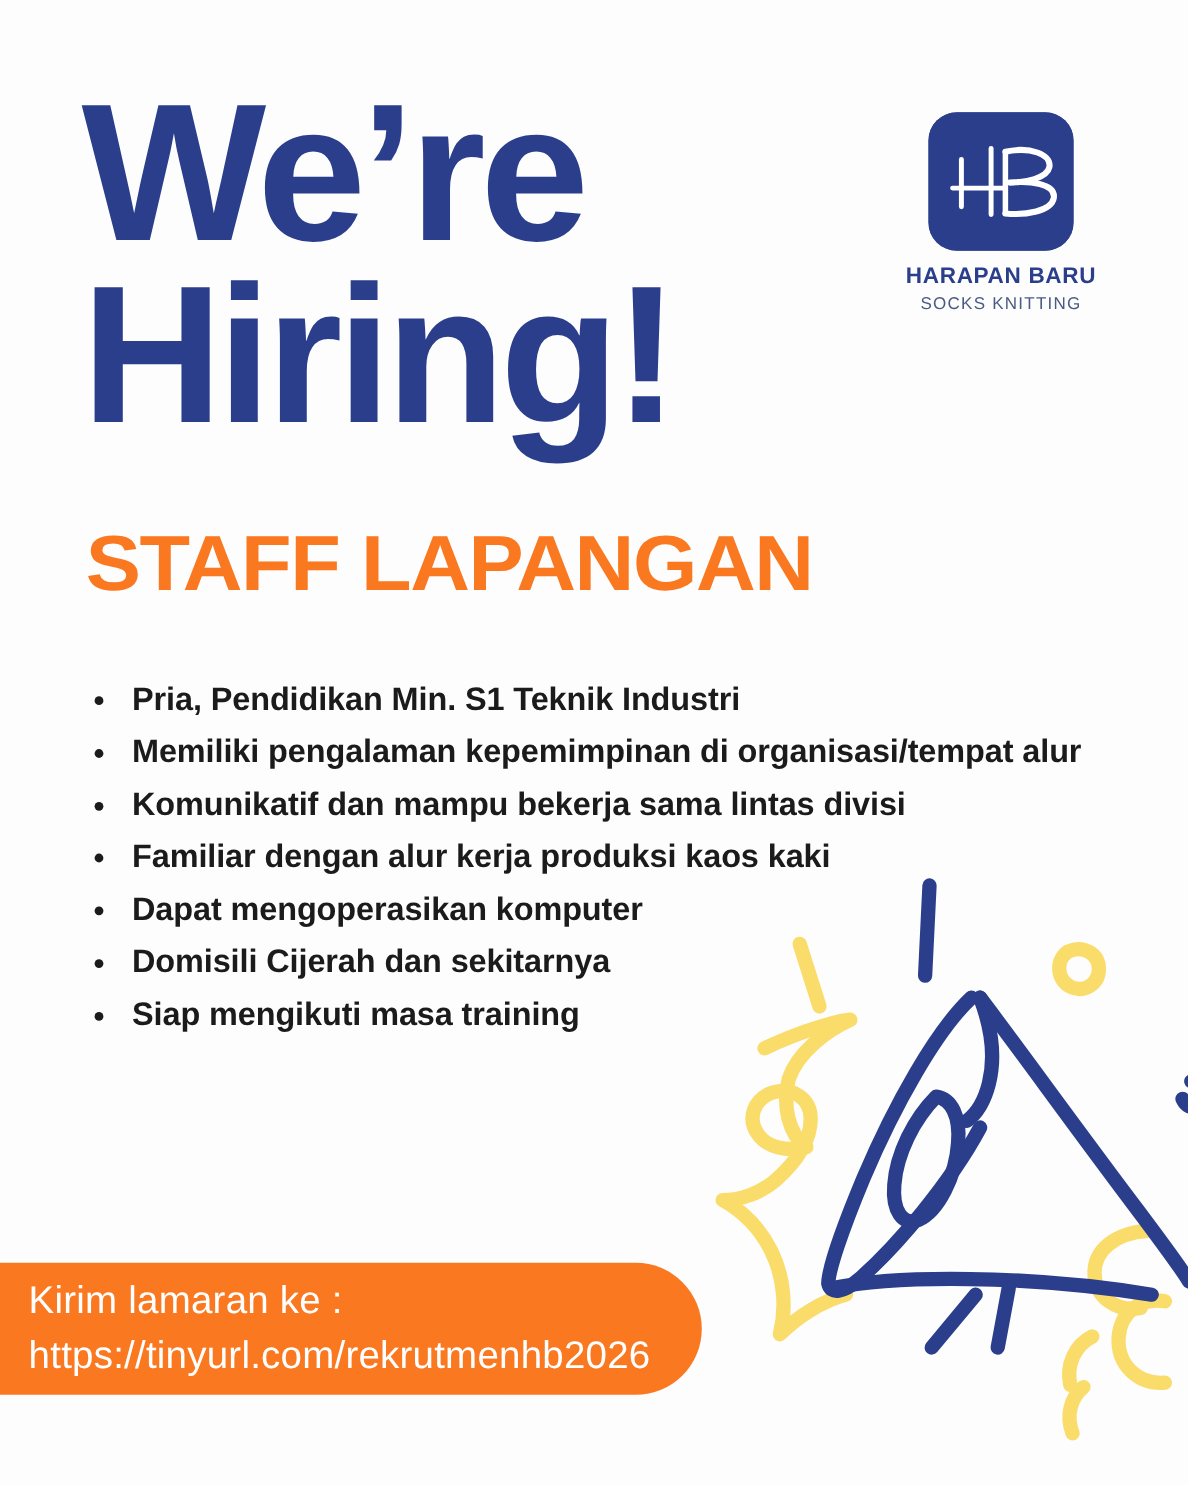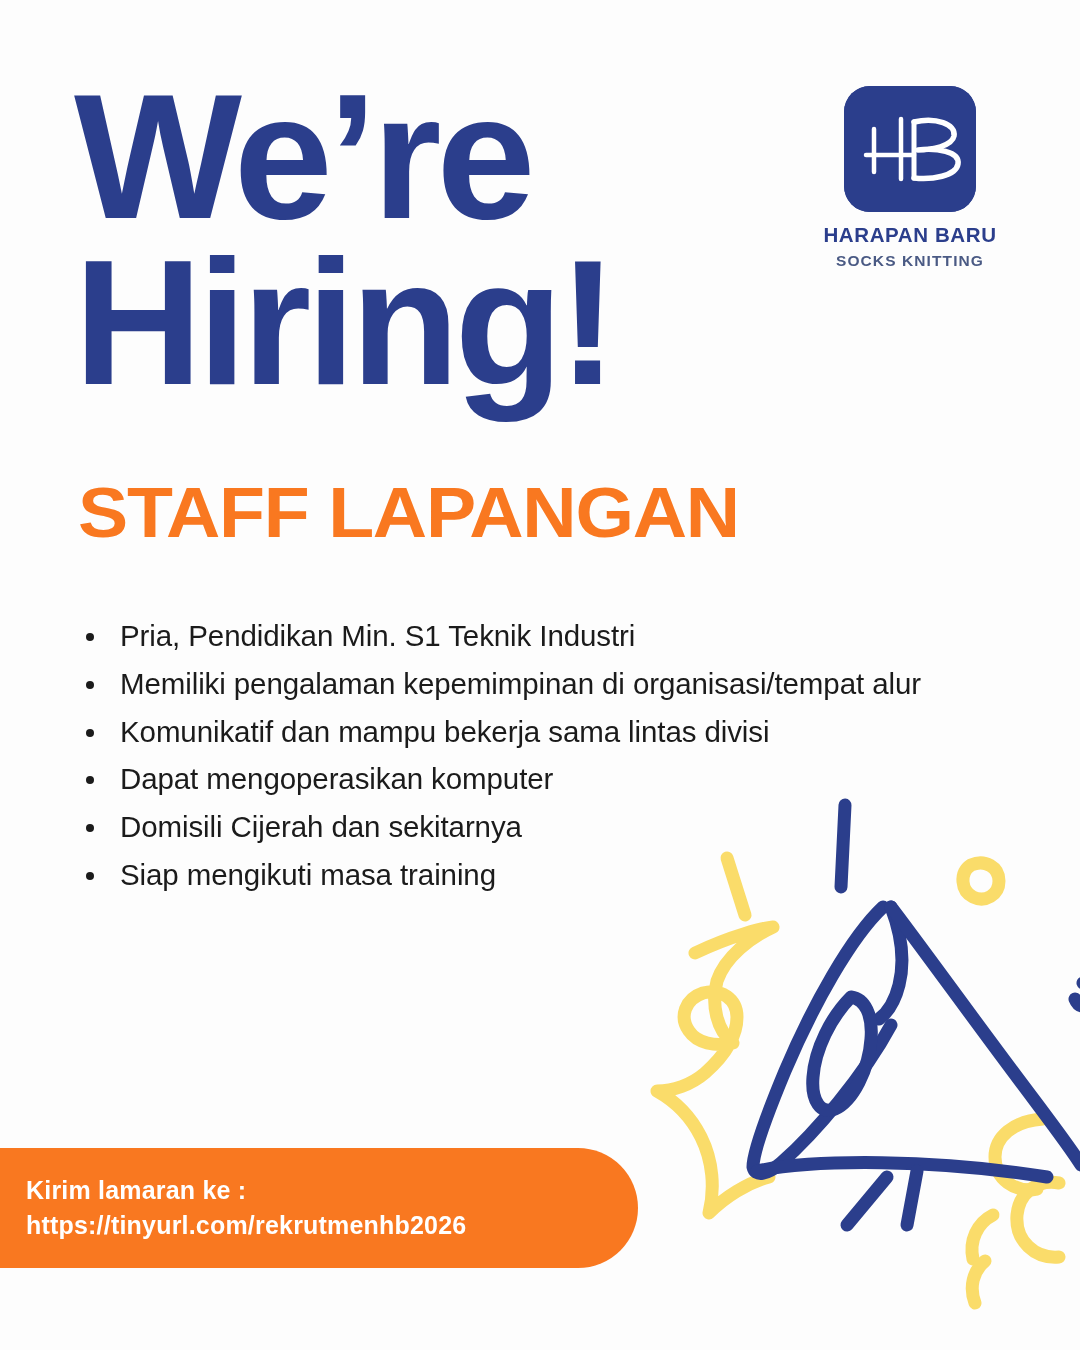--- a/index.html
+++ b/index.html
@@ -18,21 +18,21 @@
   .poster {
     position: absolute;
     inset: 0;
     background: #fdfdfd;
     overflow: hidden;
   }
 
   
   .logo-block {
     position: absolute;
-    top: 86px;
+    top: 102px;
     left: 812px;
     width: 196px;
     display: flex;
     flex-direction: column;
     align-items: center;
   }
   .logo-mark {
     width: 132px;
     height: 126px;
     background: #2b3e8c;
@@ -44,21 +44,21 @@
     font-size: 20.5px;
     font-weight: 700;
     letter-spacing: 0.6px;
     color: #2b3e8c;
     line-height: 1;
     white-space: nowrap;
   }
   .logo-sub {
     margin-top: 7px;
     font-size: 15.5px;
-    font-weight: 700;
+    font-weight: 400;
     letter-spacing: 1.1px;
     color: #4a5a84;
     line-height: 1;
     white-space: nowrap;
   }
 
   
   .headline {
     position: absolute;
     left: 74px;
@@ -98,21 +98,21 @@
     margin: 0;
     padding: 0;
     list-style: none;
   }
   .req-item {
     position: relative;
     padding-left: 42px;
     font-size: 29.5px;
     line-height: 1.62;
     color: #1b1b1b;
-    font-weight: 400;
+    font-weight: 700;
     letter-spacing: -0.1px;
   }
   .req-item::before {
     content: "";
     position: absolute;
     left: 8px;
     top: 21px;
     width: 8px;
     height: 8px;
     border-radius: 50%;
@@ -129,22 +129,22 @@
     background: #f97820;
     border-radius: 0 62px 62px 0;
     display: flex;
     flex-direction: column;
     justify-content: center;
     padding-left: 66px;
     box-sizing: border-box;
   }
   .cta-line {
     color: #ffffff;
-    font-weight: 700;
-    font-size: 25px;
+    font-weight: 400;
+    font-size: 35px;
     line-height: 1.42;
     letter-spacing: 0.2px;
     white-space: nowrap;
   }
 
   
   .illustration {
     position: absolute;
     left: 655px;
     top: 785px;
@@ -185,20 +185,21 @@
     <span class="headline-line">We’re</span>
     <span class="headline-line">Hiring!</span>
   </div>
 
   <div class="subtitle">STAFF LAPANGAN</div>
 
   <ul class="req-list">
     <li class="req-item">Pria, Pendidikan Min. S1 Teknik Industri</li>
     <li class="req-item">Memiliki pengalaman kepemimpinan di organisasi/tempat alur</li>
     <li class="req-item">Komunikatif dan mampu bekerja sama lintas divisi</li>
+    <li class="req-item">Familiar dengan alur kerja produksi kaos kaki</li>
     <li class="req-item">Dapat mengoperasikan komputer</li>
     <li class="req-item">Domisili Cijerah dan sekitarnya</li>
     <li class="req-item">Siap mengikuti masa training</li>
   </ul>
 
   <div class="illustration">
     <svg viewBox="0 0 440 570" aria-hidden="true">
       <g fill="none" stroke="#fadc6a" stroke-width="13" stroke-linecap="round" stroke-linejoin="round">
         <path d="M72 73 L 90 130"></path>
         <path d="M40 168 C 78 150, 108 143, 118 142 C 96 152, 70 172, 62 196

